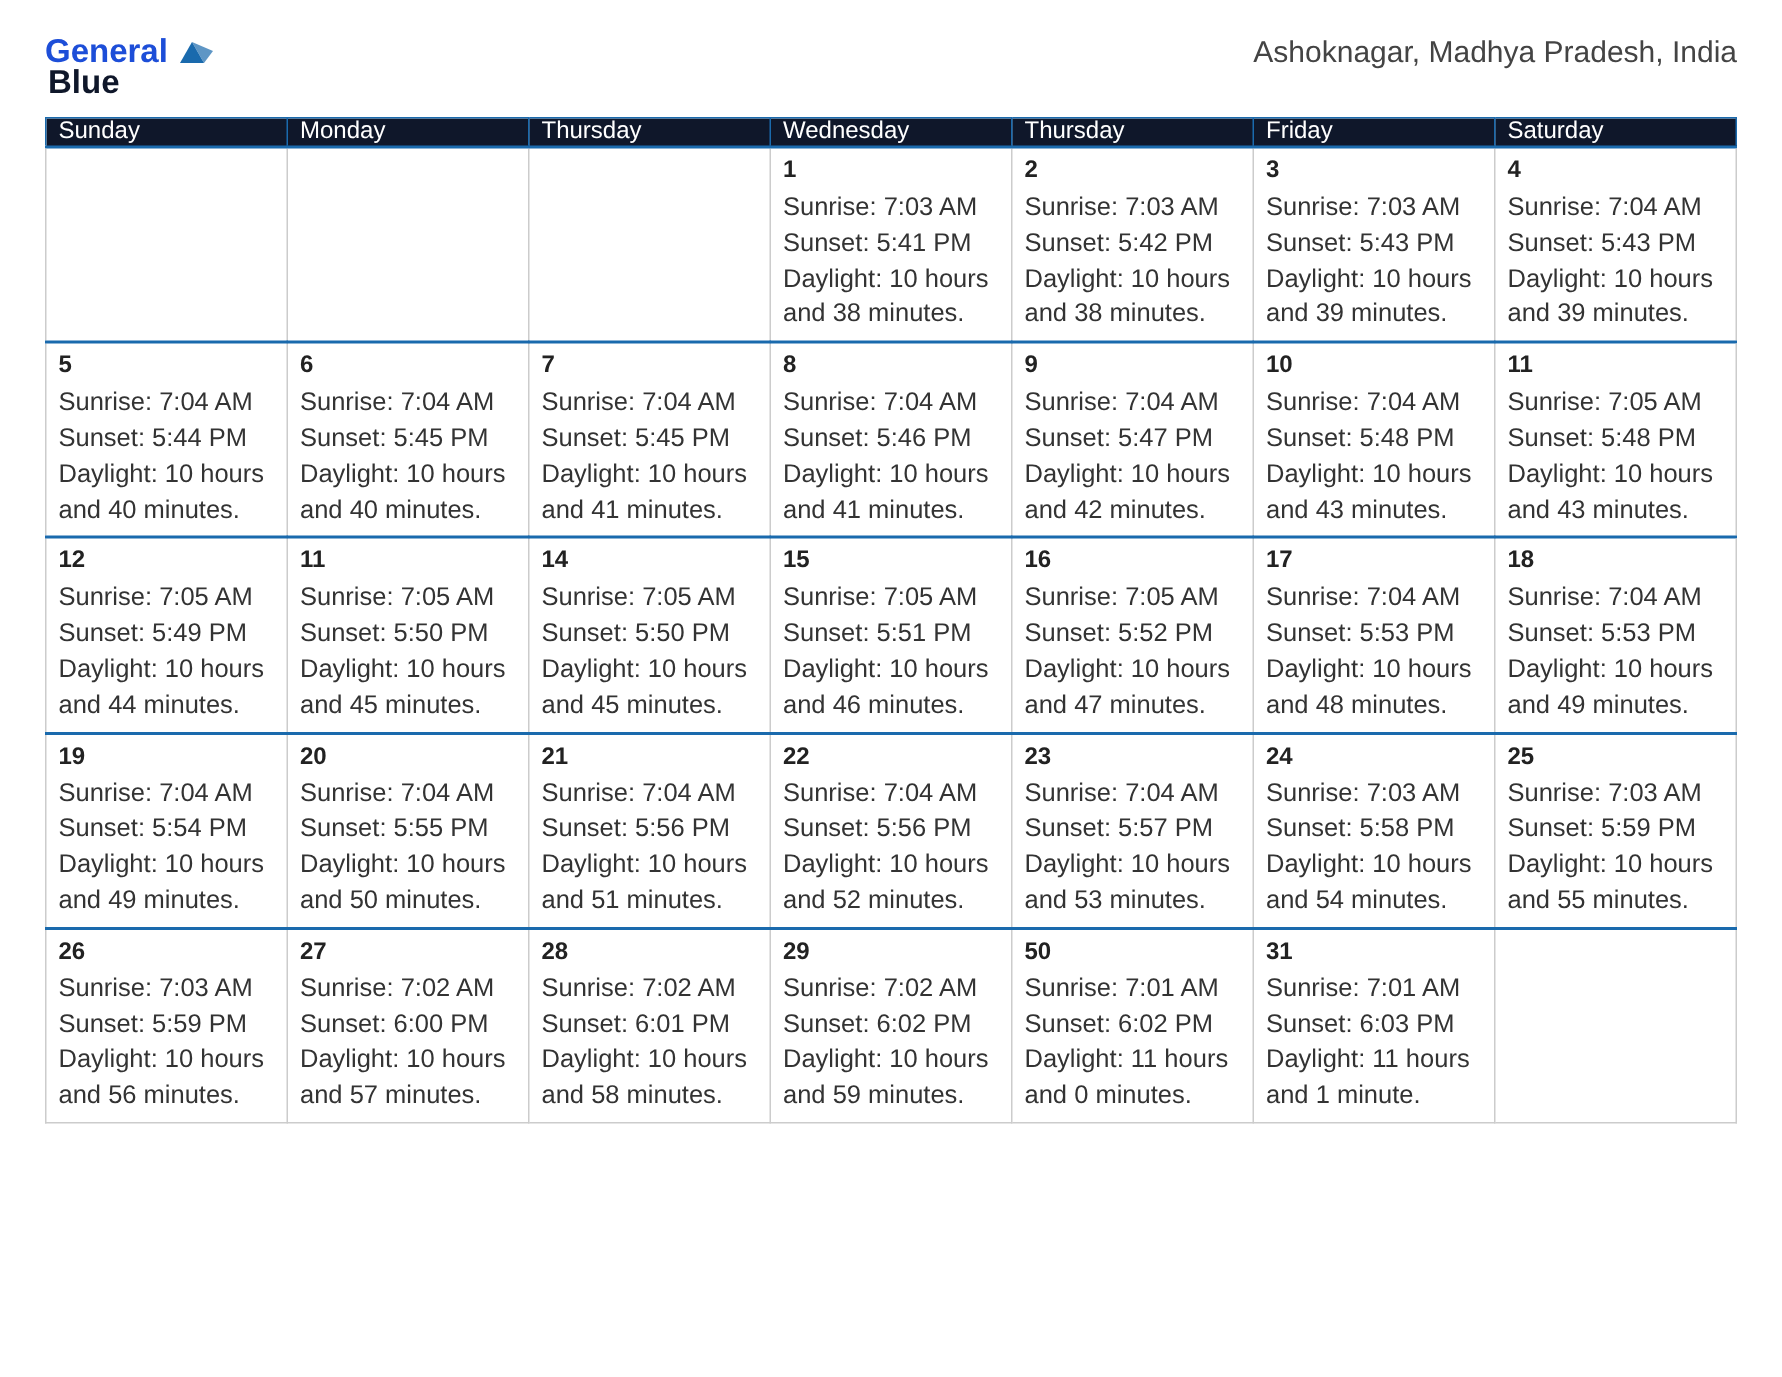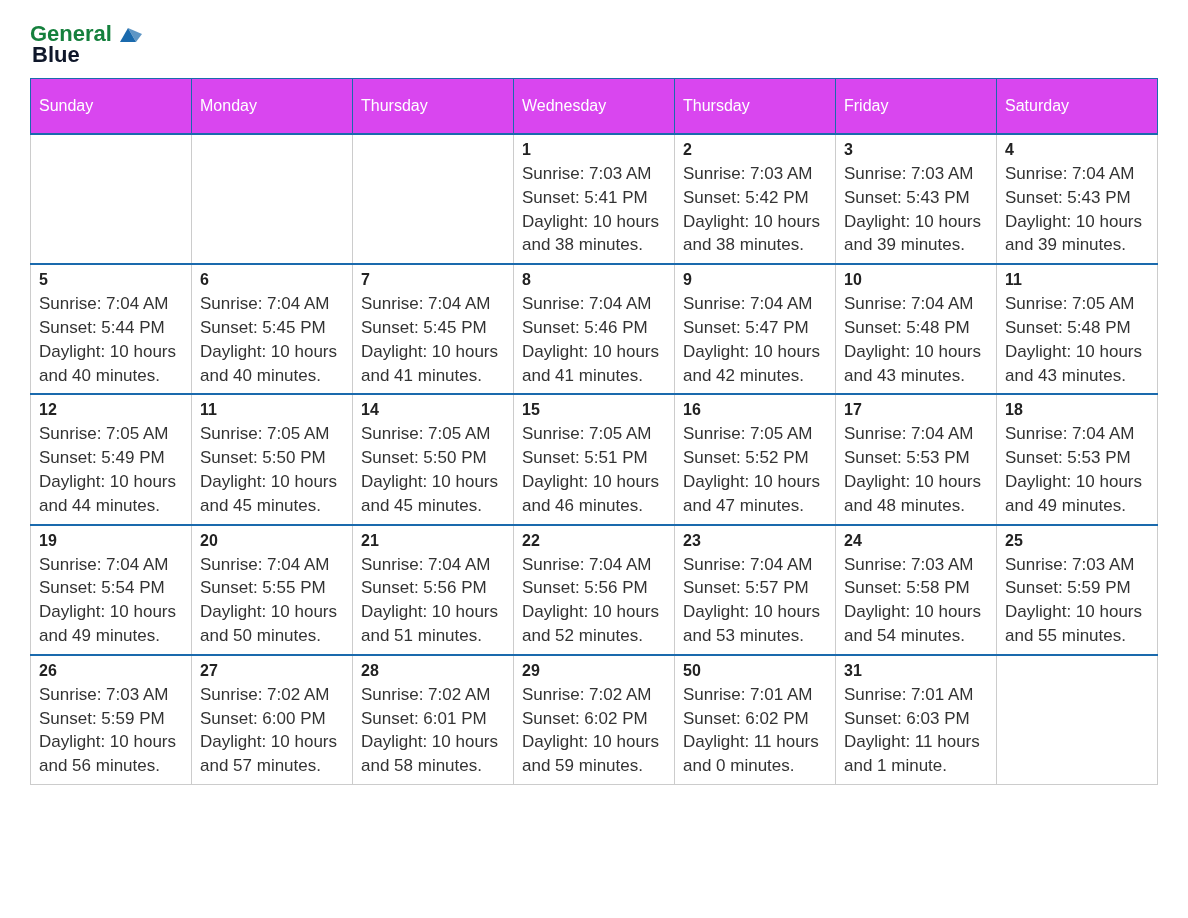--- a/index.html
+++ b/index.html
@@ -17,21 +17,21 @@
       margin-bottom: 10px;
     }
     .logo {
       display: flex;
       align-items: center;
       gap: 4px;
     }
     .logo-text-general {
       font-size: 22px;
       font-weight: bold;
-      color: #15803d;
+      color: #1d4ed8;
     }
     .logo-text-blue {
       font-size: 22px;
       font-weight: bold;
       color: #0f172a;
     }
     .title-block {
       text-align: right;
     }
     .month-title {
@@ -44,25 +44,25 @@
       font-size: 20px;
       color: #444;
       margin-top: 4px;
     }
     .calendar-table {
       width: 100%;
       border-collapse: collapse;
       margin-top: 10px;
     }
     .calendar-table th {
-      background-color: #d946ef;
+      background-color: #0f172a;
       color: #fff;
       font-size: 16px;
       font-weight: normal;
-      padding: 18px 8px;
+      padding: 0 8px;
       text-align: left;
       border: 1px solid #1a6aad;
     }
     .calendar-table td {
       vertical-align: top;
       border: 1px solid #ccc;
       padding: 6px 8px;
       width: calc(100% / 7);
       min-height: 110px;
       font-size: 13px;
@@ -95,20 +95,21 @@
         <span class="logo-text-general">General</span>
         <svg width="28" height="28" viewBox="0 0 28 28">
           <polygon points="6,22 22,22 14,8" fill="#1a6aad"></polygon>
           <polygon points="14,8 22,22 28,14" fill="#1a6aad" opacity="0.7"></polygon>
         </svg>
       </div>
       <span class="logo-text-blue" style="margin-top:-6px;margin-left:2px;">Blue</span>
     </div>
   </div>
   <div class="title-block">
+    <div class="location">Ashoknagar, Madhya Pradesh, India</div>
   </div>
 </div>
 
 <table class="calendar-table">
   <thead>
     <tr>
     <th>Sunday</th>
         <th>Monday</th>
         <th>Thursday</th>
         <th>Wednesday</th>

